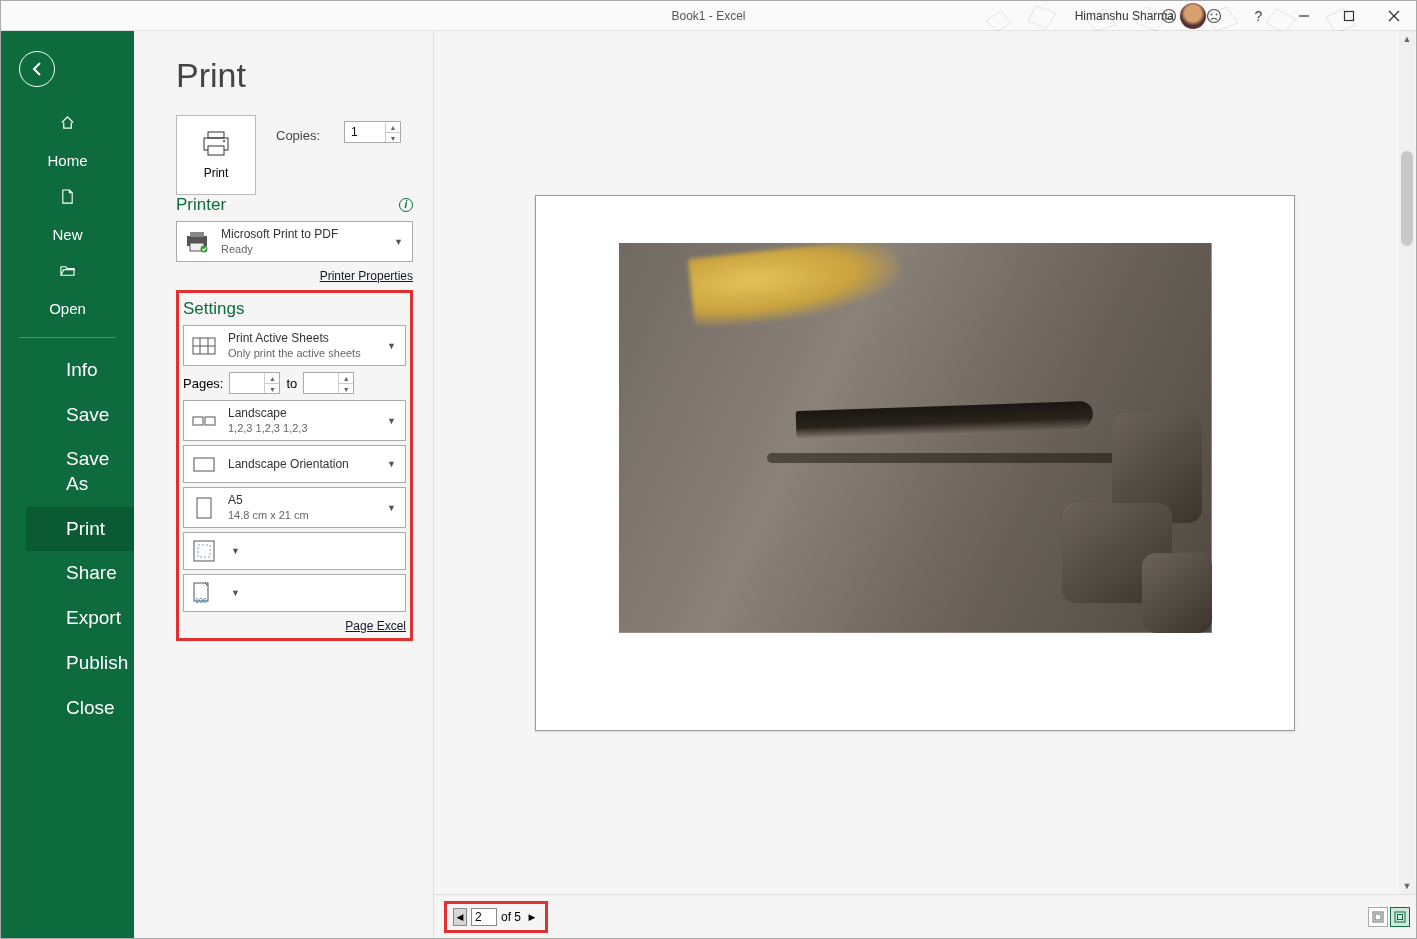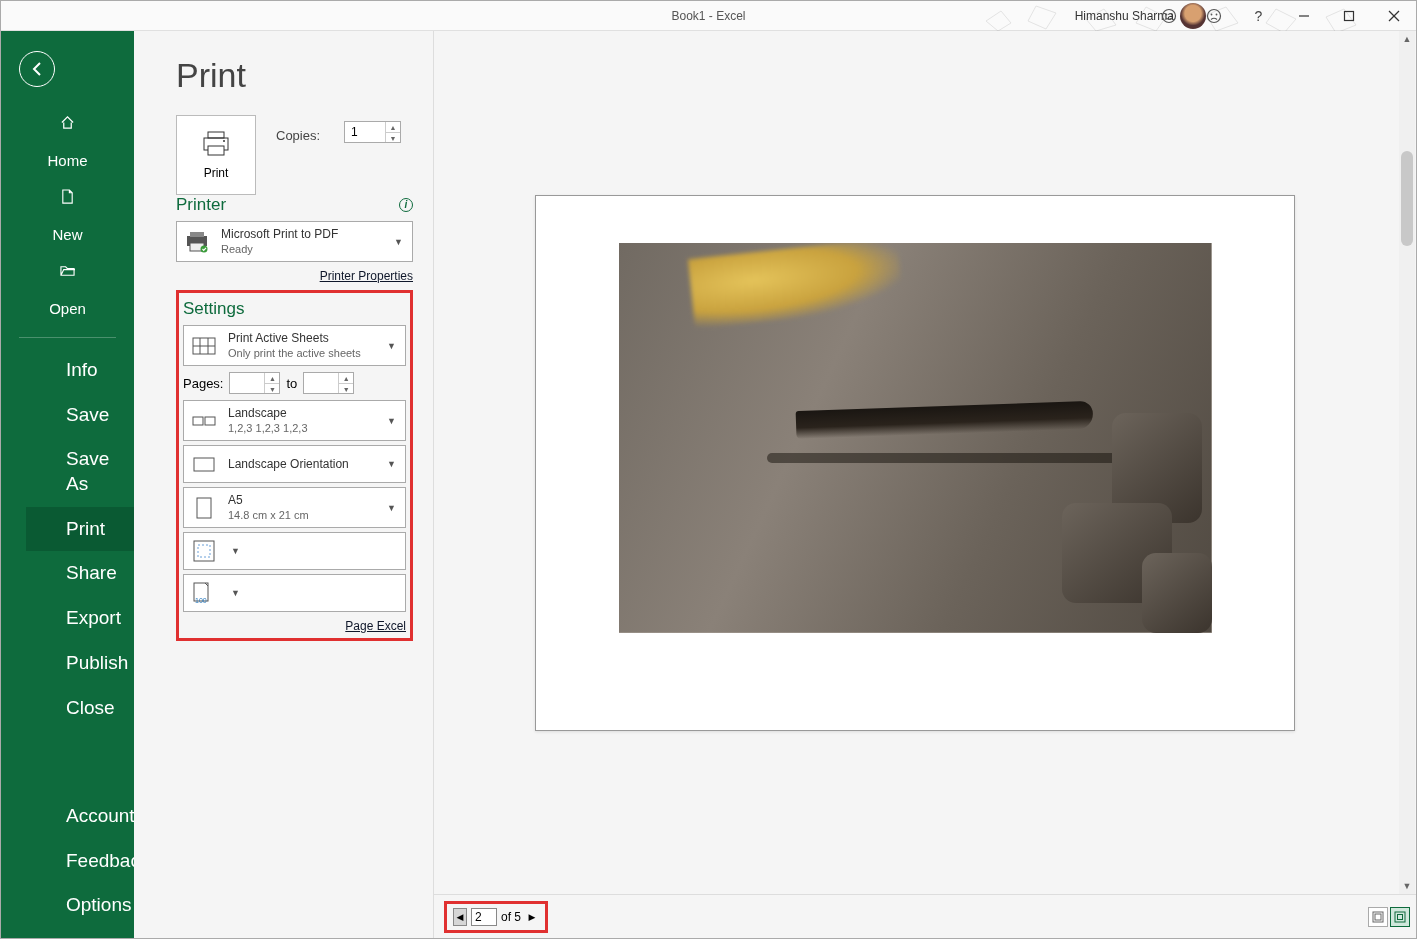--- a/index.html
+++ b/index.html
@@ -193,25 +193,20 @@
     </div>
     <div class="side-sep"></div>
     <div class="side-sub">Info</div>
     <div class="side-sub">Save</div>
     <div class="side-sub">Save As</div>
     <div class="side-sub active">Print</div>
     <div class="side-sub">Share</div>
     <div class="side-sub">Export</div>
     <div class="side-sub">Publish</div>
     <div class="side-sub">Close</div>
-    <div class="bottom">
-      <div class="side-sub">Account</div>
-      <div class="side-sub">Feedback</div>
-      <div class="side-sub">Options</div>
-    </div>
   </div>
 
   <div class="content">
 
     <div class="left-panel">
       <h1 class="page-title">Print</h1>
 
       <div class="print-top">
         <div class="print-button-box">
           <span>

